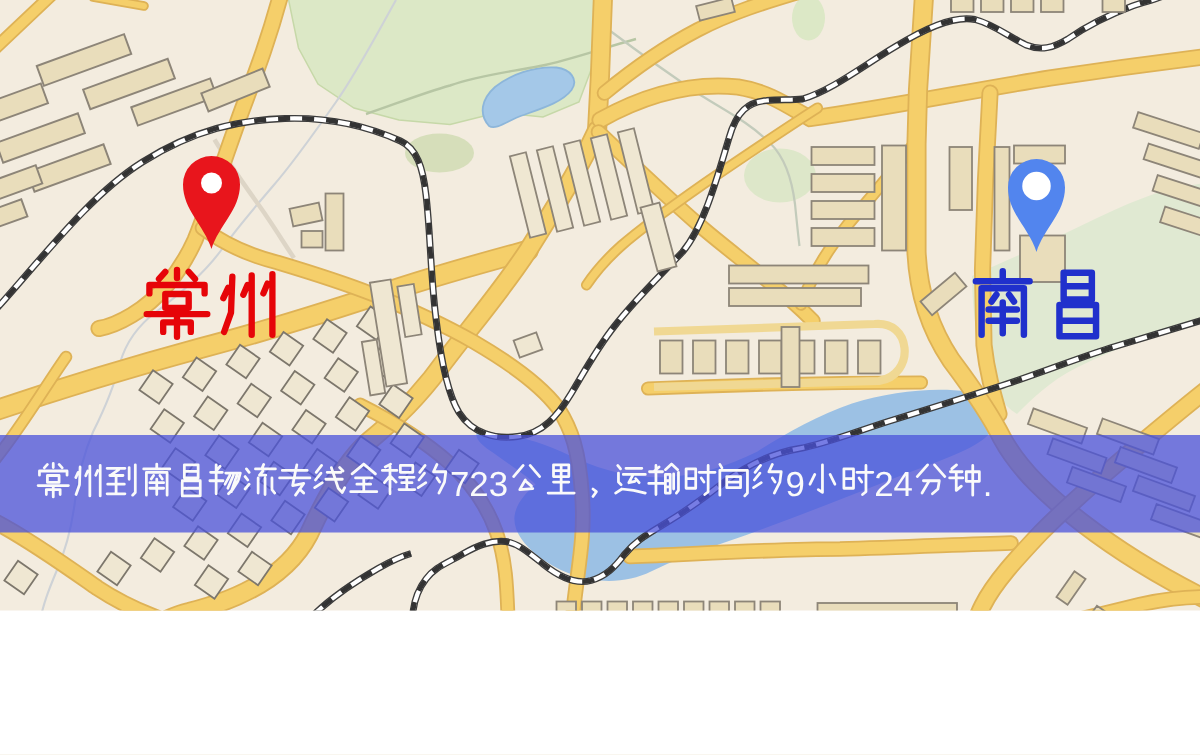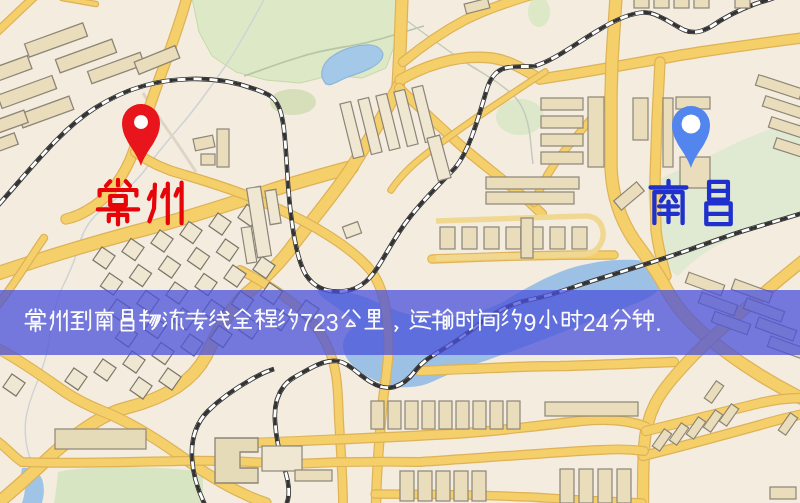--- a/index.html
+++ b/index.html
@@ -1,17 +1,17 @@
 <!DOCTYPE html>
 <html><head><meta charset="utf-8">
 <style>
 html,body{margin:0;padding:0;background:#fff;}
 *{box-sizing:border-box;}
 body{font-family:"Liberation Sans",sans-serif;}
-#map{width:800px;height:503px;overflow:hidden;}
+#map{width:800px;height:407px;overflow:hidden;}
 </style></head>
 <body>
 <div id="map">
 <svg width="800" height="503" viewBox="0 0 800 503" xmlns="http://www.w3.org/2000/svg">
 
 <rect x="0" y="0" width="800" height="503" fill="#f3ecdf"></rect>
 
 <path d="M192,-2 L406,-2 L401,28 L392,52 L386,68 L362,78 L332,75 L300,83 L266,80 L236,72 L212,56 L199,32 Z" fill="#dce8c6" stroke="#c6d8a8" stroke-width="1"></path>
 
 <ellipse cx="293" cy="102" rx="23" ry="13" fill="#d6deba"></ellipse>

